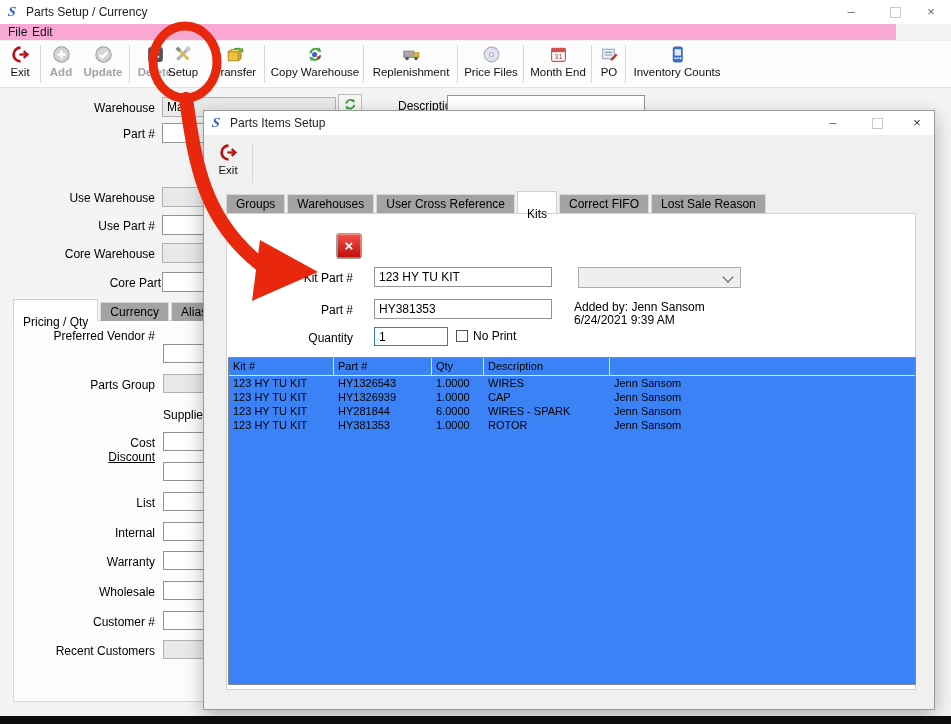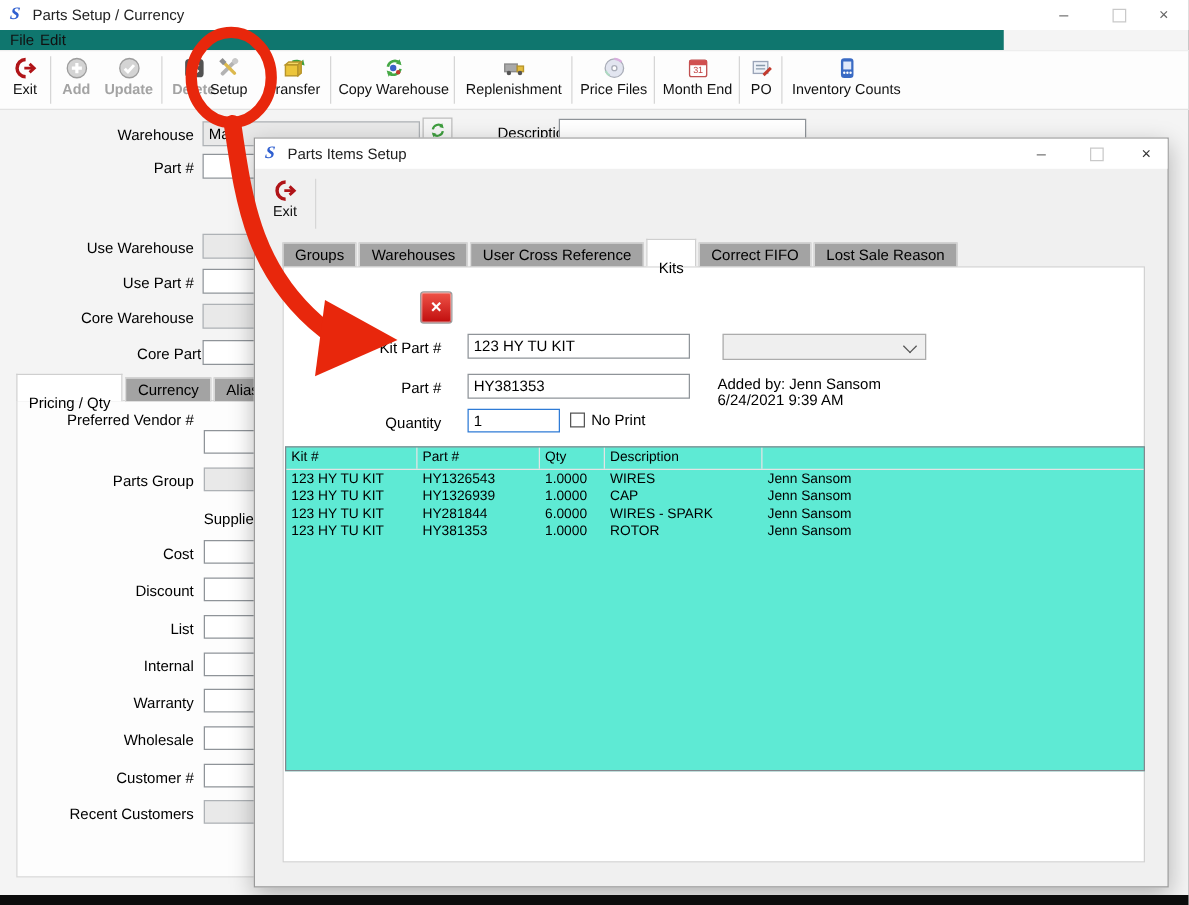--- a/index.html
+++ b/index.html
@@ -7,21 +7,21 @@
          font-family:"Liberation Sans","DejaVu Sans",sans-serif;font-size:12px;color:#000;}
   
   .titlebar{position:absolute;left:0;top:0;width:951px;height:24px;background:#fff;}
   .apptitle{position:absolute;left:26px;top:5px;font-size:12px;color:#222;}
   .appicon{position:absolute;left:8px;top:4px;width:16px;height:16px;color:#2f5fd0;
            font-style:italic;font-weight:bold;font-size:14px;line-height:15px;
            font-family:"Liberation Serif","DejaVu Serif",serif;transform:skewX(-8deg);}
   .winctl{position:absolute;top:0;height:24px;width:30px;text-align:center;line-height:24px;
           color:#666;font-size:13px;}
   .maxbox{display:inline-block;width:9px;height:9px;border:1px solid #c9c9c9;margin-top:7px;}
-  .menubar{position:absolute;left:0;top:24px;width:803px;height:16px;background:#0f766e;}
+  .menubar{position:absolute;left:0;top:24px;width:896px;height:16px;background:#f9a8d4;}
   .menuitem{position:absolute;top:1px;font-size:12px;color:#111;}
   .toolbar{position:absolute;left:0;top:40px;width:951px;height:48px;background:#fdfdfd;
            border-top:1px solid #eee;border-bottom:1px solid #e2e2e2;box-sizing:border-box;}
   .tbtn{position:absolute;top:2px;height:44px;display:flex;flex-direction:column;align-items:center;
         justify-content:flex-start;cursor:default;}
   .ticon{height:22px;display:flex;align-items:center;justify-content:center;}
   .tlabel{font-size:11.5px;color:#111;white-space:nowrap;margin-top:1px;}
   .tbtn.dis .tlabel{color:#a3a3a3;font-weight:bold;}
   .tsep{position:absolute;top:4px;height:38px;width:1px;background:#d6d6d6;}
   
@@ -44,21 +44,21 @@
              border:1px solid #d2d2d2;box-sizing:border-box;}
   .redx{position:absolute;left:132px;top:122px;width:26px;height:26px;box-sizing:border-box;
         border:1px solid #9c9c9c;border-radius:3px;background:linear-gradient(#ef5448,#c00d0d);
         color:#fff;font-weight:bold;font-size:15px;line-height:24px;text-align:center;
         box-shadow:inset 0 0 0 1px rgba(255,255,255,.35);}
   .combo{position:absolute;box-sizing:border-box;background:#efefef;border:1px solid #acacac;height:21px;}
   .chev{position:absolute;right:8px;top:5px;width:7px;height:7px;border-right:1.6px solid #555;
         border-bottom:1.6px solid #555;transform:rotate(45deg);}
   .cbox{position:absolute;width:12px;height:12px;background:#fff;border:1px solid #555;box-sizing:border-box;}
   
-  .list{position:absolute;left:24px;top:246px;width:688px;height:260px;background:#5eead4;
+  .list{position:absolute;left:24px;top:246px;width:688px;height:328px;background:#3b82f6;
         border:1px solid #83888e;box-sizing:border-box;font-size:11px;overflow:hidden;}
   .lv-head{display:flex;height:17px;border-bottom:1px solid #e4e4e4;align-items:center;}
   .lv-head .c{border-right:1px solid #e4e4e4;height:17px;line-height:17px;}
   .lv-row{display:flex;height:14px;line-height:14px;align-items:center;}
   .c{box-sizing:border-box;padding-left:4px;white-space:nowrap;overflow:hidden;}
   .c0{width:105px;} .c1{width:98px;} .c2{width:52px;} .c3{width:126px;} .c4{width:305px;}
   
   .annot{position:absolute;left:0;top:0;z-index:50;pointer-events:none;}
   .blackbar{position:absolute;left:0;top:716px;width:951px;height:8px;background:#0c0c0c;z-index:60;}
   .icbtn{position:absolute;box-sizing:border-box;border:1px solid #bdbdbd;background:#f6f6f6;
@@ -264,21 +264,21 @@
   <input class="fld" style="left: 163px; top: 344px; width: 57px; height: 19px; z-index: 2;">
 
   <div class="lab" style="left:0;top:378px;width:155px;z-index:2;">Parts Group</div>
   <input class="fld dis" style="left: 163px; top: 374px; width: 57px; height: 19px; z-index: 2;">
 
   <div class="lab" style="left:163px;top:408px;width:80px;text-align:left;z-index:2;">Supplier</div>
 
   <div class="lab" style="left:0;top:436px;width:155px;z-index:2;">Cost</div>
   <input class="fld" style="left: 163px; top: 432px; width: 57px; height: 19px; z-index: 2;">
 
-  <div class="lab" style="left:0;top:466px;width:155px;z-index:2;">Discount</div>
+  <div class="lab" style="left:0;top:450px;width:155px;z-index:2;text-decoration:underline;">Discount</div>
   <input class="fld" style="left: 163px; top: 462px; width: 57px; height: 19px; z-index: 2;">
 
   <div class="lab" style="left:0;top:496px;width:155px;z-index:2;">List</div>
   <input class="fld" style="left: 163px; top: 492px; width: 57px; height: 19px; z-index: 2;">
 
   <div class="lab" style="left:0;top:526px;width:155px;z-index:2;">Internal</div>
   <input class="fld" style="left: 163px; top: 522px; width: 57px; height: 19px; z-index: 2;">
 
   <div class="lab" style="left:0;top:555px;width:155px;z-index:2;">Warranty</div>
   <input class="fld" style="left: 163px; top: 551px; width: 57px; height: 19px; z-index: 2;">

